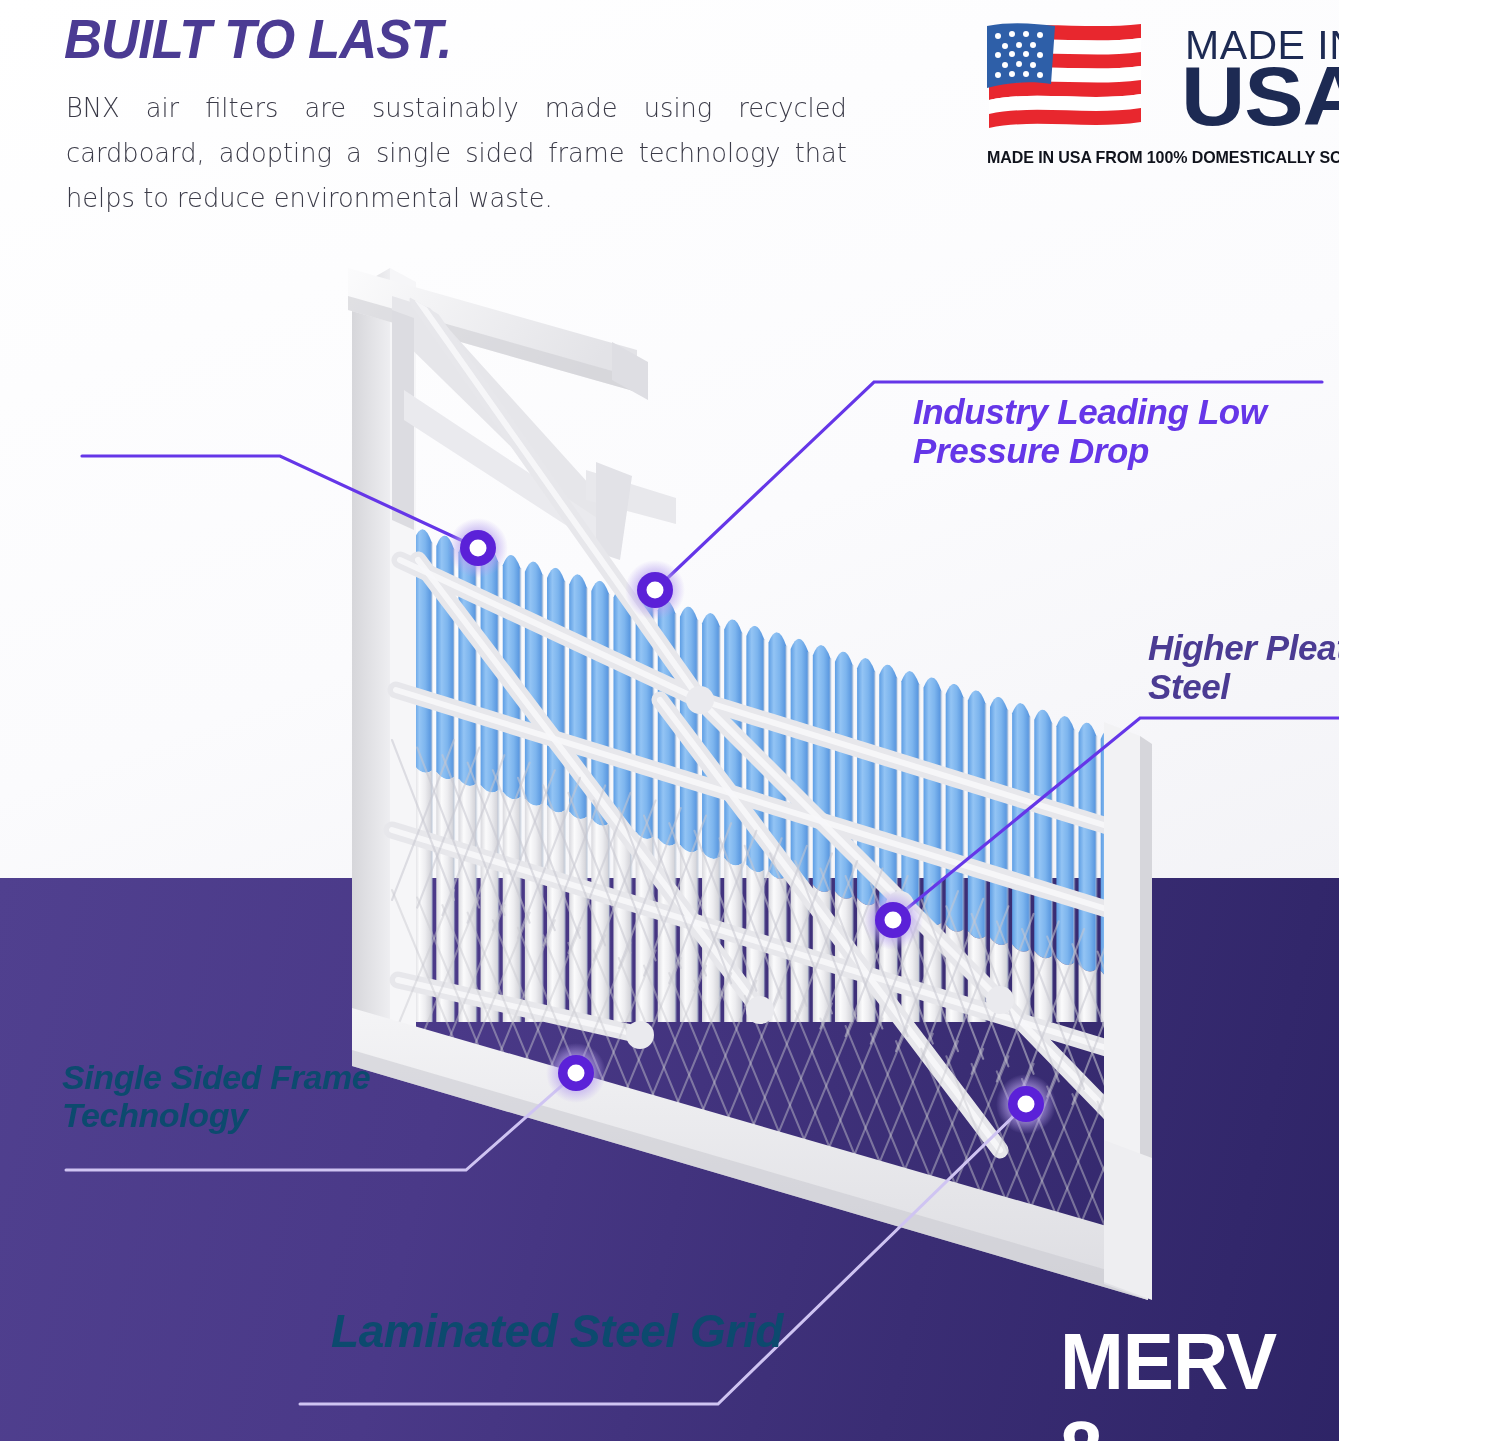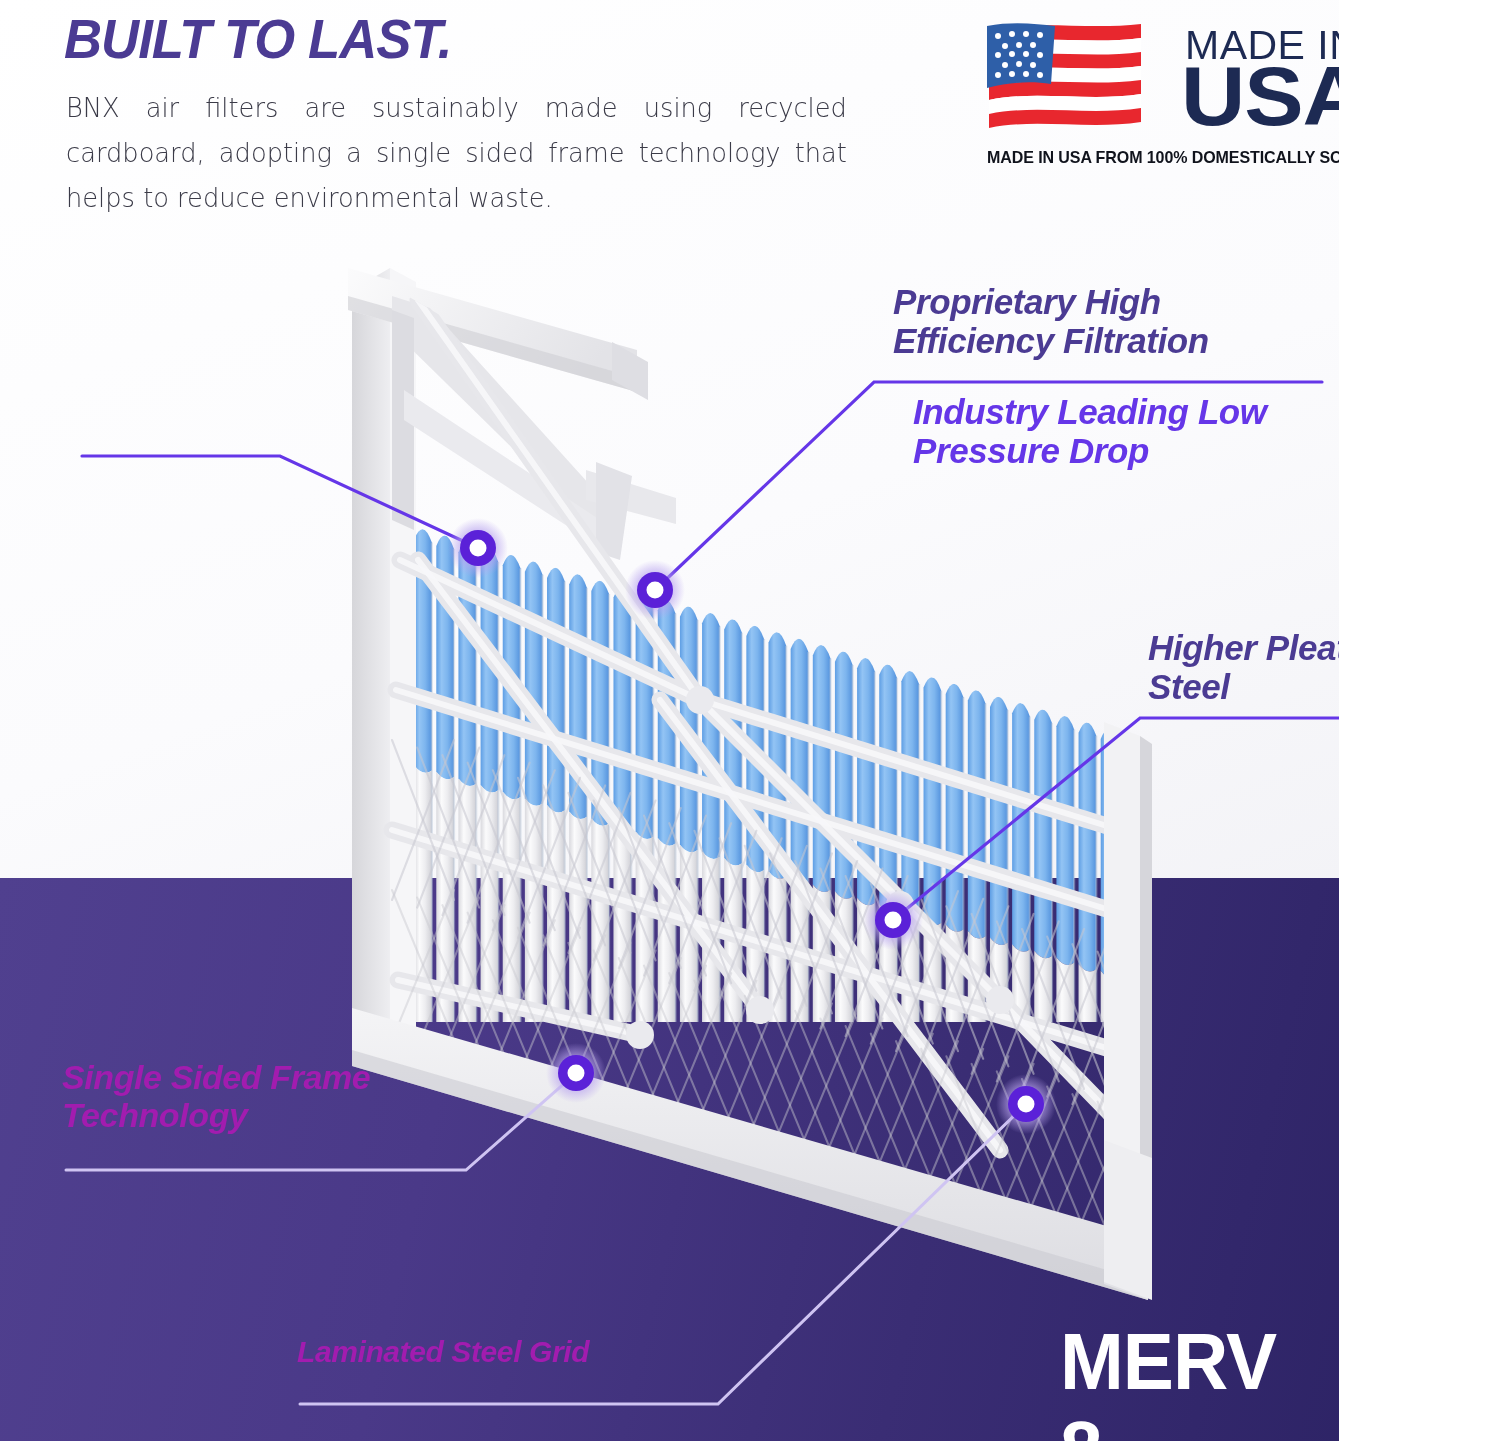--- a/index.html
+++ b/index.html
@@ -66,28 +66,28 @@
   
   .label{
     position:absolute;
     font-weight:bold;font-style:italic;
     font-family:"Liberation Sans", sans-serif;
     line-height:1.12;
     letter-spacing:-.4px;
   }
   .lab-dark{color:#4b3b93;}
   .lab-bright{color:#6536e8;margin-left:20px;}
-  .lab-white{color:#a21caf;}
+  .lab-white{color:#0c4a6e;}
 
   #label-diagonal-support{left:78px;top:360px;font-size:35px;}
   #label-proprietary{left:893px;top:282px;font-size:35px;}
   #label-industry{left:893px;top:392px;font-size:35px;}
   #label-higher-pleat{left:1148px;top:628px;font-size:35px;}
   #label-single-sided{left:62px;top:1058px;font-size:34px;}
-  #label-laminated{left:297px;top:1335px;font-size:30px;}
+  #label-laminated{left:297px;top:1306px;font-size:46px;text-align:center;}
   #label-merv{
     left:1060px;top:1318px;font-size:79px;color:#ffffff;
     font-weight:bold;font-style:normal;letter-spacing:-1px;
     transform:scaleX(.97);transform-origin:left top;
   }
 
   
   #art{position:absolute;left:0;top:0;width:1500px;height:1441px;}
 </style>
 </head>
@@ -565,21 +565,20 @@
             <circle cx="55" cy="53" r="3"></circle>
         </g>
       </g>
     </svg>
     <div class="usa-madein">MADE IN</div>
     <div class="usa-usa">USA</div>
     <div class="usa-sub">MADE IN USA FROM 100% DOMESTICALLY SOURCED COMPONENTS</div>
   </div>
 
 
-  <div class="label lab-dark" id="label-proprietary" style="width:400px;">Proprietary High Efficiency Filtration</div>
 
   <div class="label lab-bright" id="label-industry" style="width:430px;">Industry Leading Low Pressure Drop</div>
 
   <div class="label lab-dark" id="label-higher-pleat" style="width:270px;">Higher Pleat Steel</div>
 
   <div class="label lab-white" id="label-single-sided" style="width:400px;">Single Sided Frame Technology</div>
 
   <div class="label lab-white" id="label-laminated" style="width:520px;white-space:nowrap;">Laminated Steel Grid</div>
 
   <div class="label" id="label-merv">MERV 8</div>

